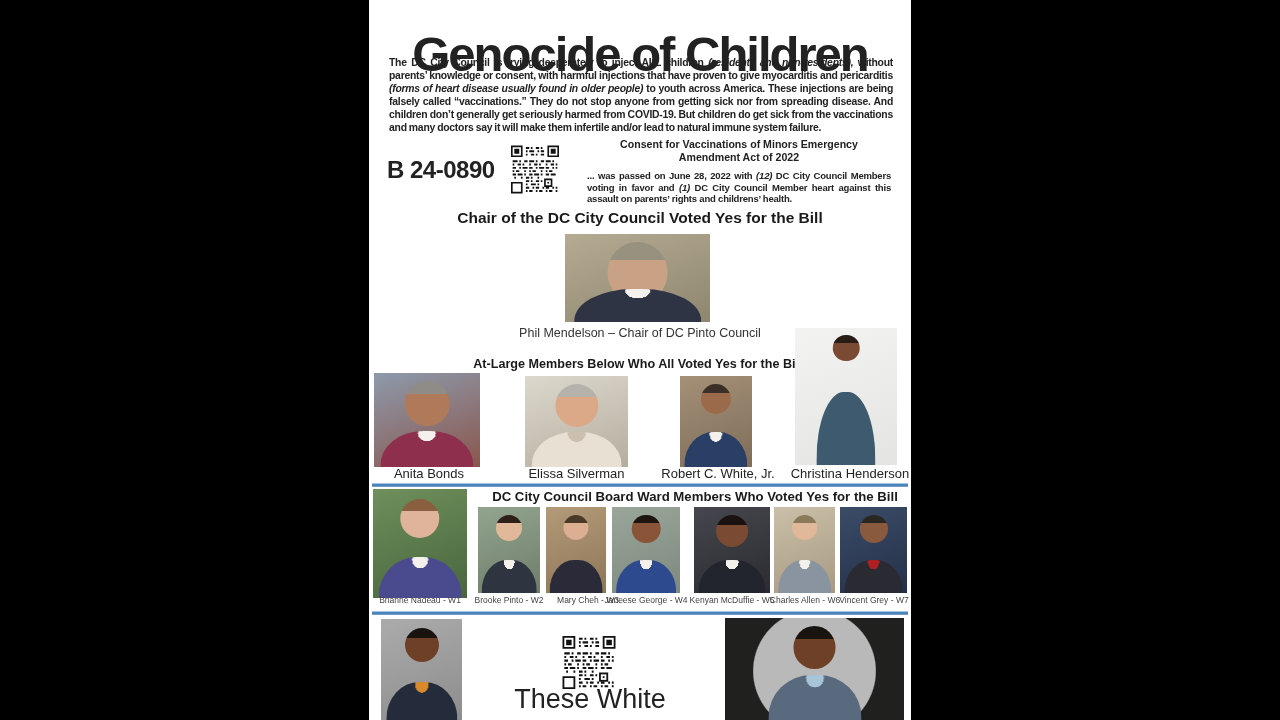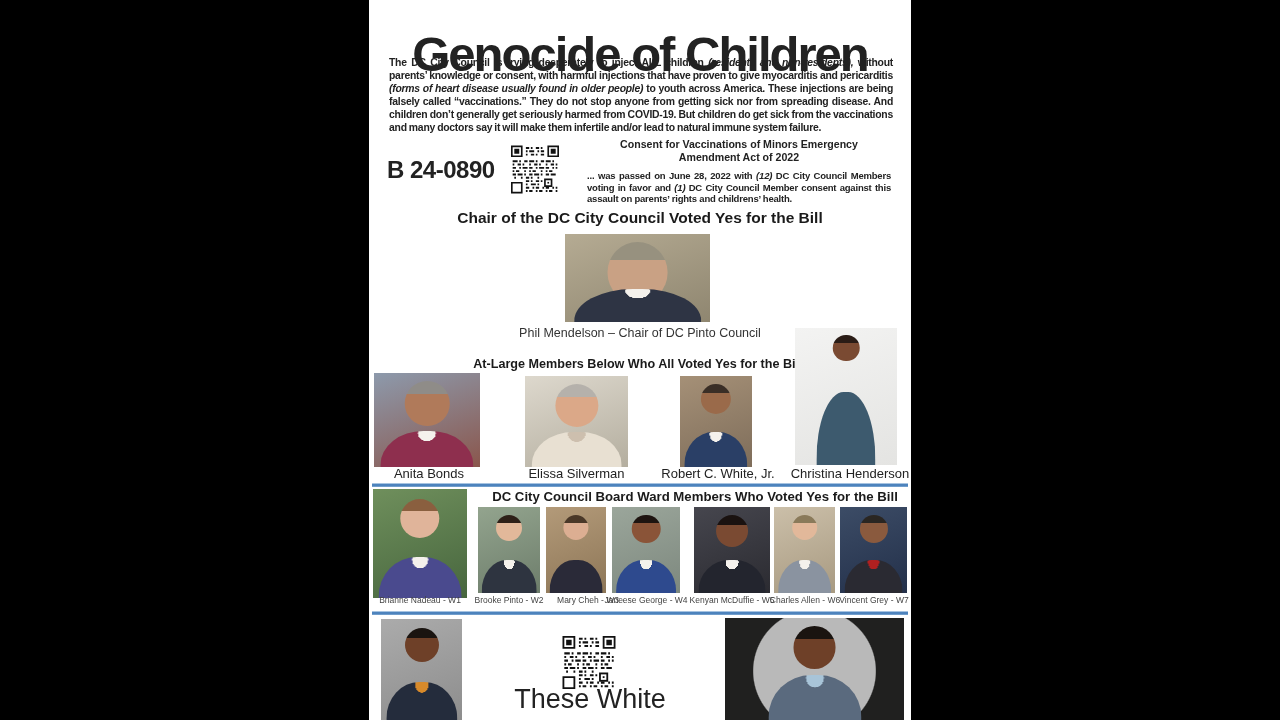--- a/index.html
+++ b/index.html
@@ -132,21 +132,21 @@
   <div class="abs bill-number">B 24-0890</div>
 
   <div class="abs qr1">
     <svg class="qr" aria-hidden="true">
         <use href="#qr"></use>
       </svg>
   </div>
 
   <div class="abs consent">
     <div class="consent-title">Consent for Vaccinations of Minors Emergency Amendment Act of 2022</div>
-    <p class="consent-body"><span>... was passed on June 28, 2022 with </span><i>(12)</i><span> DC City Council Members voting in favor and </span><i>(1)</i><span> DC City Council Member consent against this assault on parents’ rights and childrens’ health.</span></p>
+    <p class="consent-body"><span>... was passed on June 28, 2022 with </span><i>(12)</i><span> DC City Council Members voting in favor and </span><i>(1)</i><span> DC City Council Member heart against this assault on parents’ rights and childrens’ health.</span></p>
   </div>
 
   <div class="abs ctr chair-heading">Chair of the DC City Council Voted Yes for the Bill</div>
 
   <div class="photo p-mendelson" style="--bg1:#b5ab93;--bg2:#8f8670;--skin:#c9a184;--hair:#97917f;--suit:#2e3444;"></div>
 
   <div class="abs ctr mendelson-caption">Phil Mendelson – Chair of DC Pinto Council</div>
 
   <div class="abs ctr atlarge-heading">At-Large Members Below Who All Voted Yes for the Bill:</div>
 

